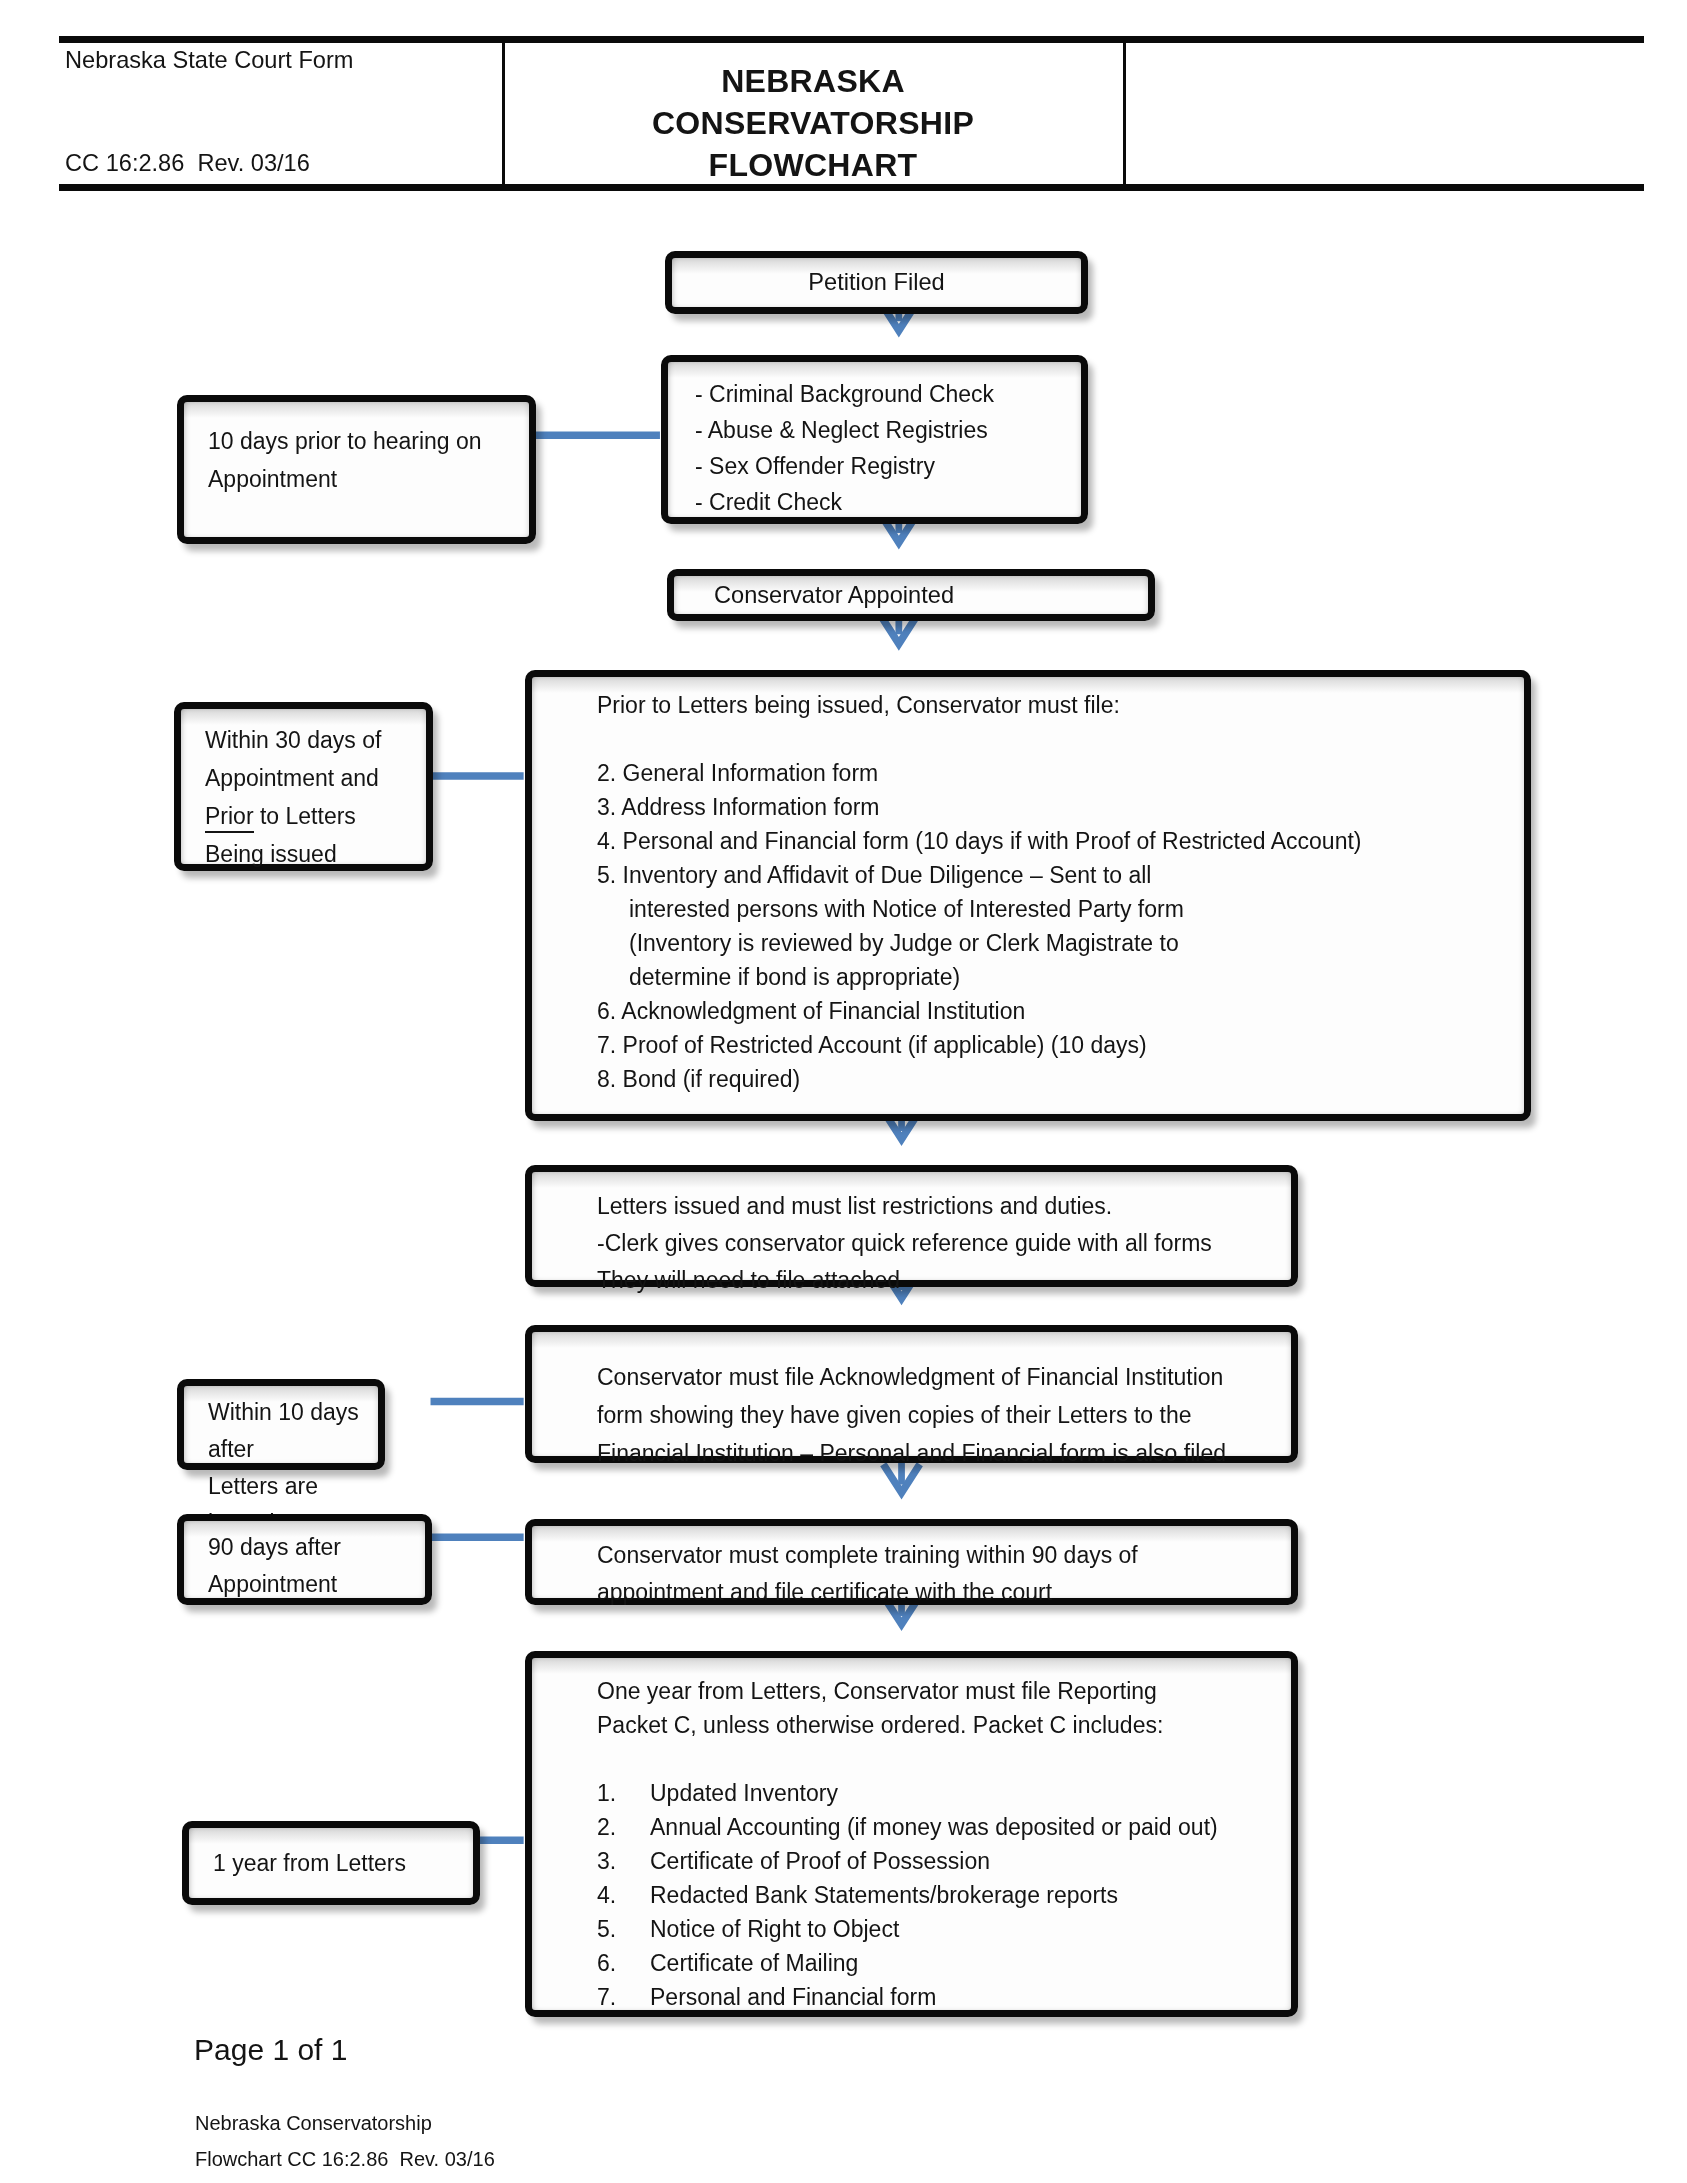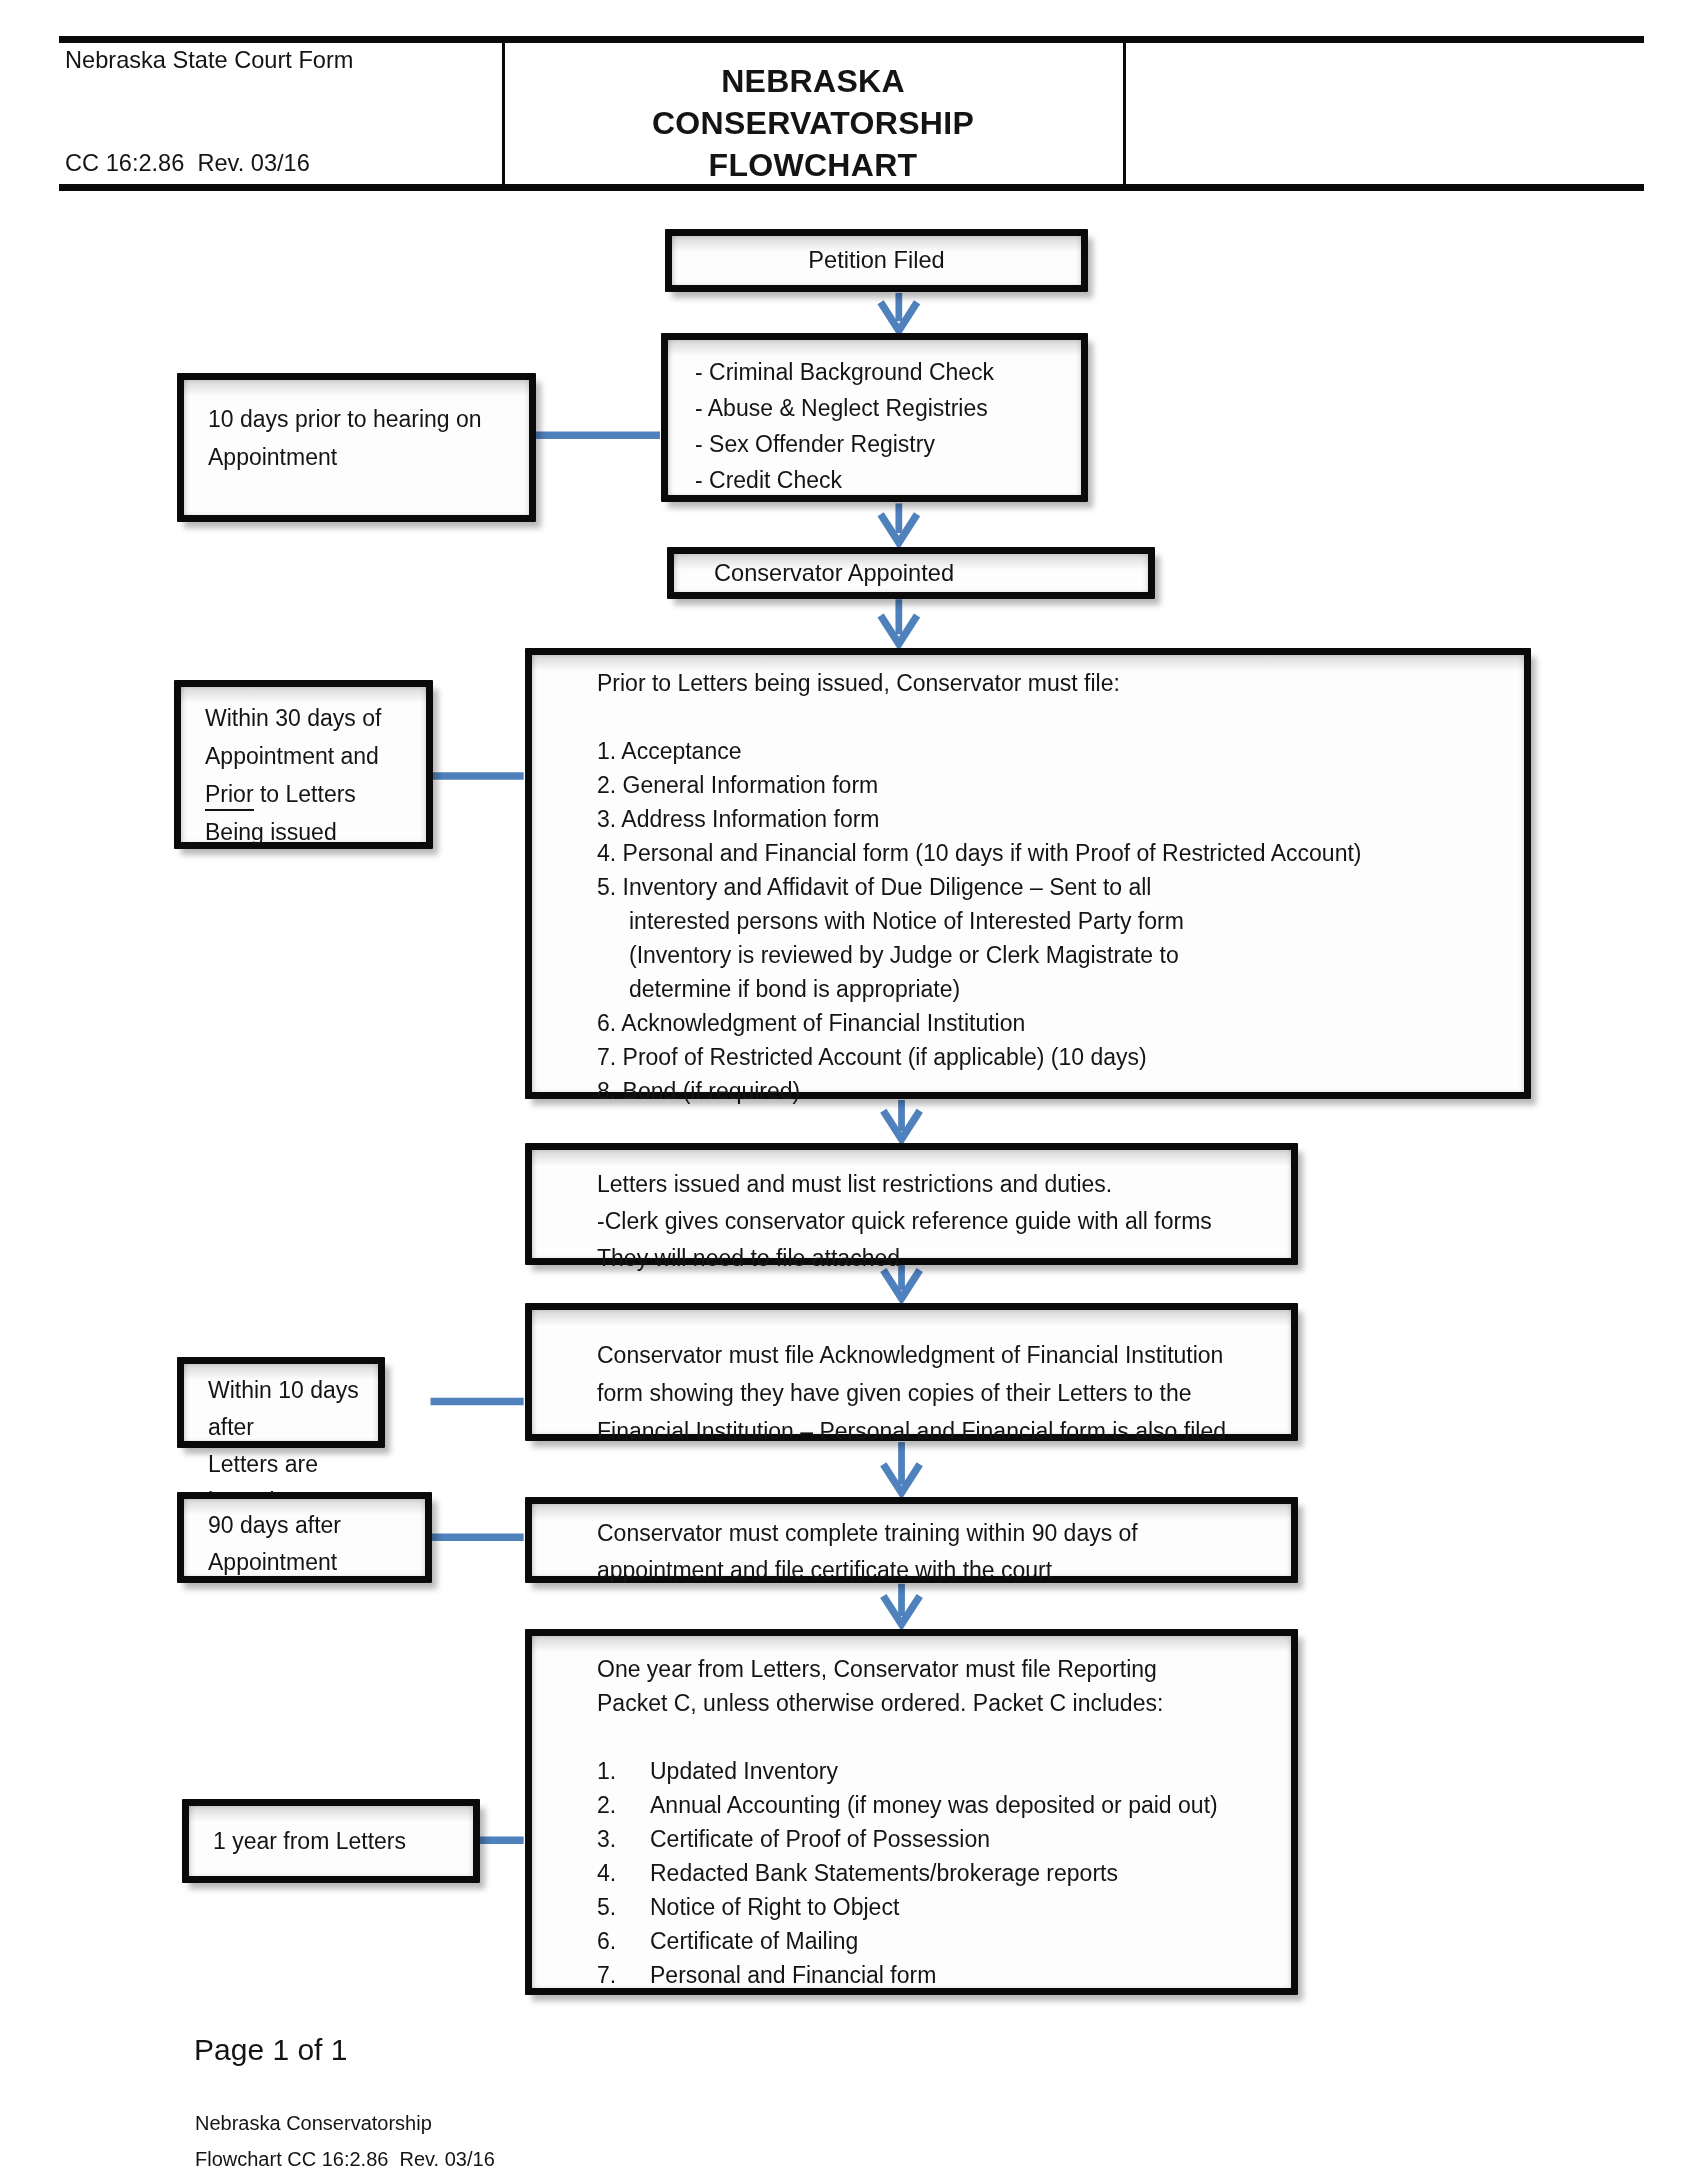--- a/index.html
+++ b/index.html
@@ -24,26 +24,26 @@
   .hdr-title{
     position:absolute;left:503px;top:60px;width:620px;
     text-align:center;font-weight:bold;font-size:32px;line-height:42px;
     letter-spacing:0.3px;
   }
 
   
   .box{
     position:absolute;box-sizing:border-box;
     border:7.4px solid var(--border-col);
-    border-radius:1px;
+    border-radius:10px;
     background:linear-gradient(180deg,#d7d7d7 0px,#fdfdfd 16px);
     box-shadow:6px 7.4px 6px -1.3px rgba(0,0,0,0.28),
                inset 3.4px 0 6px -3.4px rgba(0,0,0,0.30),
                inset -3.4px 0 6px -3.4px rgba(0,0,0,0.18);
-    font-size:23px;line-height:35px;
+    font-size:23px;line-height:35px;margin-top:22px;
   }
   .pre{white-space:pre-line;}
 
   .box-petition{left:665px;top:229px;width:423px;height:63px;
     display:flex;align-items:center;justify-content:center;font-size:23.6px;}
   .box-checks{left:661px;top:333px;width:427px;height:169px;padding:13.5px 6.7px 0 27px;line-height:36px;}
   .box-tenday{left:177px;top:373px;width:359px;height:149px;padding:20px 6.7px 0 24px;line-height:38px;}
   .box-appointed{left:667px;top:547px;width:488px;height:52px;
     display:flex;align-items:center;padding-left:40px;font-size:23.6px;}
   .box-big{left:525px;top:648px;width:1006px;height:451px;padding:10.8px 17.5px 0 65px;line-height:34px;}
@@ -138,21 +138,20 @@
 <div class="box box-tenday pre">10 days prior to hearing on
 Appointment</div>
 
 <div class="box box-appointed">
   <span>Conservator Appointed</span>
 </div>
 
 <div class="box box-big">
   <div>Prior to Letters being issued, Conservator must file:</div>
   <div class="spacer"></div>
-  <div class="hang">1. Acceptance</div>
   <div class="hang">2. General Information form</div>
   <div class="hang">3. Address Information form</div>
   <div class="hang">4. Personal and Financial form (10 days if with Proof of Restricted Account)</div>
   <div class="hang">5. Inventory and Affidavit of Due Diligence – Sent to all
 interested persons with Notice of Interested Party form
 (Inventory is reviewed by Judge or Clerk Magistrate to
 determine if bond is appropriate)</div>
   <div class="hang">6. Acknowledgment of Financial Institution</div>
   <div class="hang">7. Proof of Restricted Account (if applicable) (10 days)</div>
   <div class="hang">8. Bond (if required)</div>

